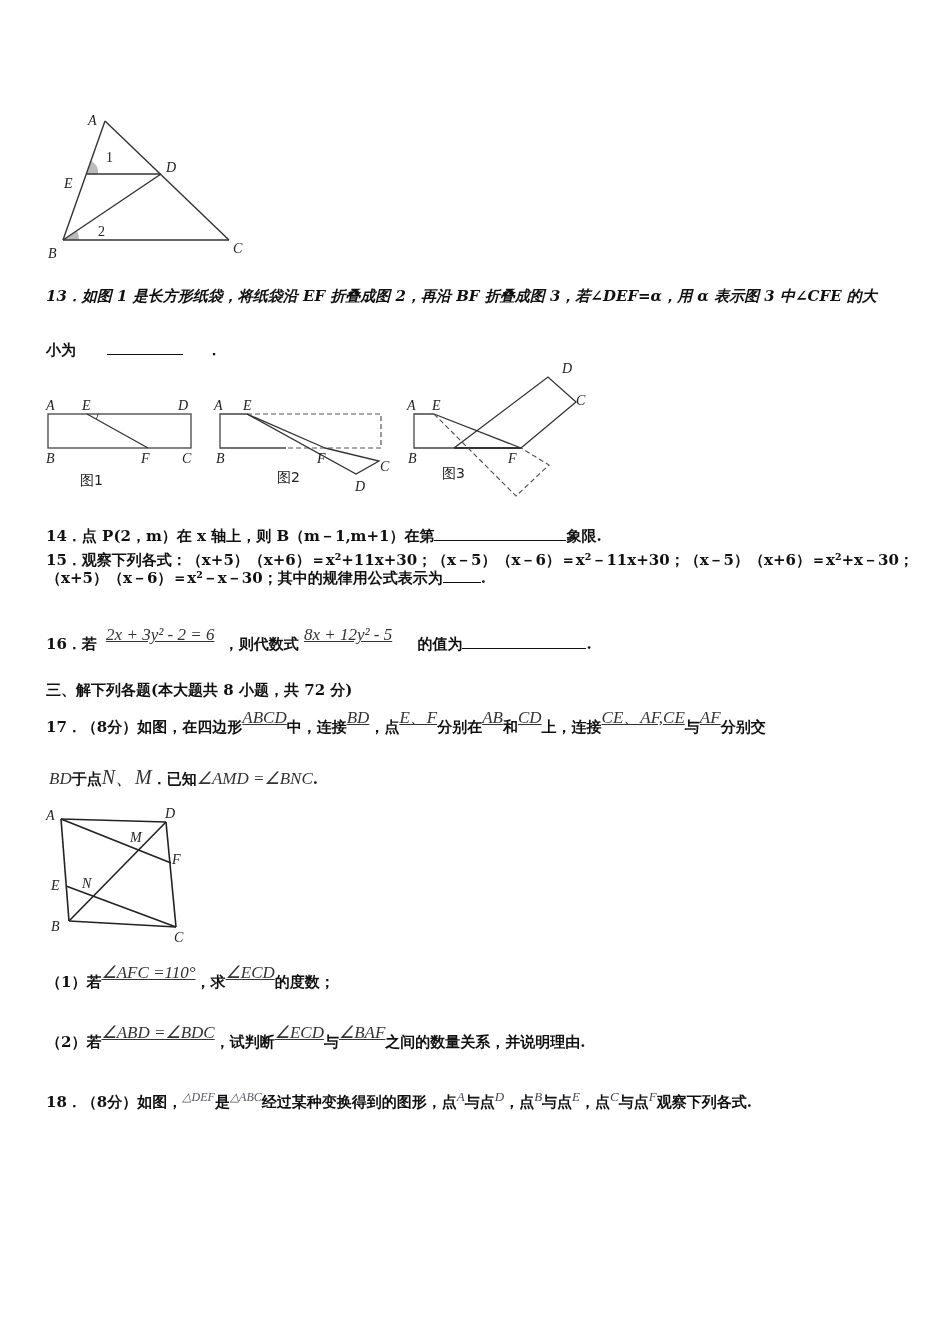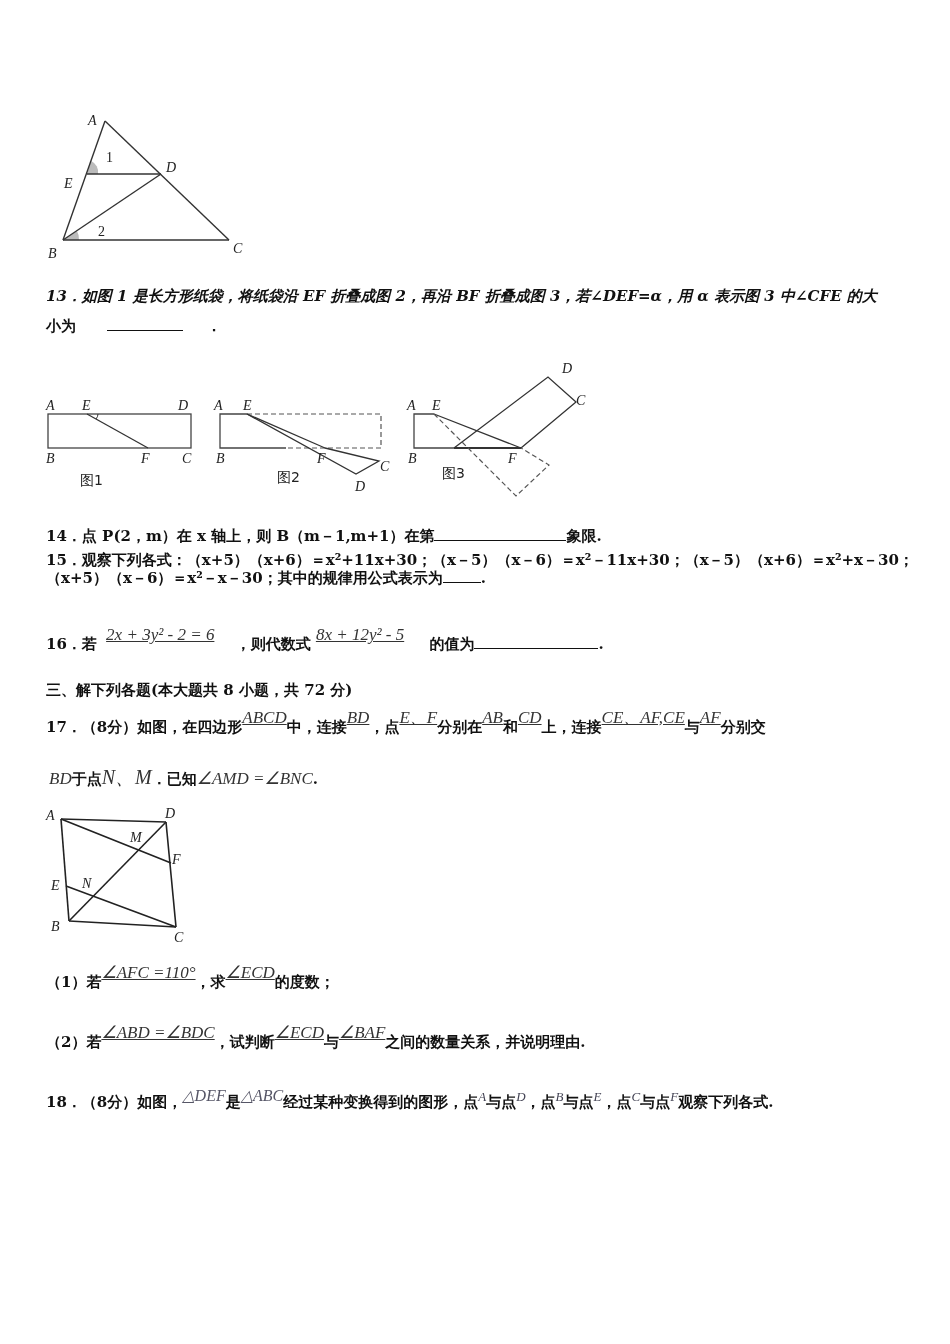--- a/index.html
+++ b/index.html
@@ -5,21 +5,21 @@
   html, body { margin:0; padding:0; background:#ffffff; }
   body { width:950px; height:1344px; position:relative; overflow:hidden;
          font-family:"DejaVu Serif", "Liberation Serif", serif; color:#111; }
   .abs { position:absolute; }
   .line { position:absolute; left:46px; font-size:15px; font-weight:bold; white-space:nowrap; line-height:20px; }
   .it { font-family:"Liberation Serif", serif; font-style:italic; font-weight:normal; font-size:17px; color:#333; }
   .sup-math { position:relative; top:-9px;text-decoration:underline; }
   .blank { display:inline-block; border-bottom:1.5px solid #111; height:14px; vertical-align:baseline; }
   .fig-label { font-family:"Liberation Serif", serif; font-style:italic; font-size:14px; fill:#222; }
   .fig-cap { font-family:"DejaVu Sans", sans-serif; font-size:14px; fill:#222; }
-  .small-tri { font-size:16px; color:#556; font-style:italic; font-family:"Liberation Serif", serif; font-weight:normal; position:relative; top:-6px;text-align:right; }
+  .small-tri { font-size:12px; color:#556; font-style:italic; font-family:"Liberation Serif", serif; font-weight:normal; position:relative; top:-6px;text-align:right; }
   .sm-it { font-size:13px; font-style:italic; font-family:"Liberation Serif", serif; font-weight:normal; color:#445; position:relative; top:-6px; }
 </style>
 </head>
 <body>
 
 <svg class="abs" style="left:40px;top:100px;" width="220" height="170" viewBox="0 0 220 170">
   <path d="M47,74 L58,74 A12,12 0 0 0 51,61 Z" fill="#bbb"></path>
   <path d="M23,140 L39,140 A16,16 0 0 0 37,131 Z" fill="#bbb"></path>
   <line x1="65" y1="21" x2="23" y2="140" stroke="#333" stroke-width="1.4"></line>
   <line x1="65" y1="21" x2="189" y2="140" stroke="#333" stroke-width="1.4"></line>
@@ -29,21 +29,21 @@
   <text class="fig-label" x="48" y="25">A</text>
   <text class="fig-label" x="24" y="88">E</text>
   <text class="fig-label" x="126" y="72">D</text>
   <text class="fig-label" x="8" y="158">B</text>
   <text class="fig-label" x="193" y="153">C</text>
   <text class="fig-label" x="66" y="62" style="font-style:normal">1</text>
   <text class="fig-label" x="58" y="136" style="font-style:normal">2</text>
 </svg>
 
 <div class="line" style="top:286px;font-style:italic;">13．如图 1 是长方形纸袋，将纸袋沿 EF 折叠成图 2，再沿 BF 折叠成图 3，若∠DEF=α，用 α 表示图 3 中∠CFE 的大</div>
-<div class="line" style="top:316px;text-align:right;">
+<div class="line" style="top:340px;text-align:right;">
   <span>小为</span>
   <span class="blank" style="width:76px;margin-left:26px;"></span>
   <span style="margin-left:18px;">．</span>
 </div>
 
 <svg class="abs" style="left:40px;top:355px;" width="560" height="145" viewBox="0 0 560 145">
 
   <g>
     <rect x="8" y="59" width="143" height="34" fill="none" stroke="#444" stroke-width="1.3"></rect>
     <line x1="47" y1="59" x2="108" y2="93" stroke="#333" stroke-width="1.3"></line>
@@ -92,21 +92,21 @@
 </div>
 
 <div class="line" style="top:550px;">15．观察下列各式：（x+5）（x+6）＝x²+11x+30；（x－5）（x－6）＝x²－11x+30；（x－5）（x+6）＝x²+x－30；</div>
 <div class="line" style="top:568px;">
   <span>（x+5）（x－6）＝x²－x－30；其中的规律用公式表示为</span><span class="blank" style="width:38px;"></span><span>.</span>
 </div>
 
 <div class="line" style="top:634px;">
   <span>16．若</span>
   <span class="it sup-math" style="margin-left:4px;">2x + 3y² - 2 = 6</span>
-  <span style="margin-left:16px;">，则代数式</span>
+  <span style="margin-left:4px;">，则代数式</span>
   <span class="it sup-math">8x + 12y² - 5</span>
   <span style="margin-left:20px;">的值为</span><span class="blank" style="width:124px;"></span><span>.</span>
 </div>
 
 <div class="line" style="top:680px;">三、解下列各题(本大题共 8 小题，共 72 分)</div>
 
 <div class="line" style="top:717px;">
   <span>17．（8分）如图，在四边形</span><span class="it sup-math">ABCD</span><span>中，连接</span><span class="it sup-math">BD</span><span>，点</span><span class="it sup-math">E、F</span><span>分别在</span><span class="it sup-math">AB</span><span>和</span><span class="it sup-math">CD</span><span>上，连接</span><span class="it sup-math">CE、AF,CE</span><span>与</span><span class="it sup-math">AF</span><span>分别交</span>
 </div>
 <div class="line" style="top:767px;left:49px;">

